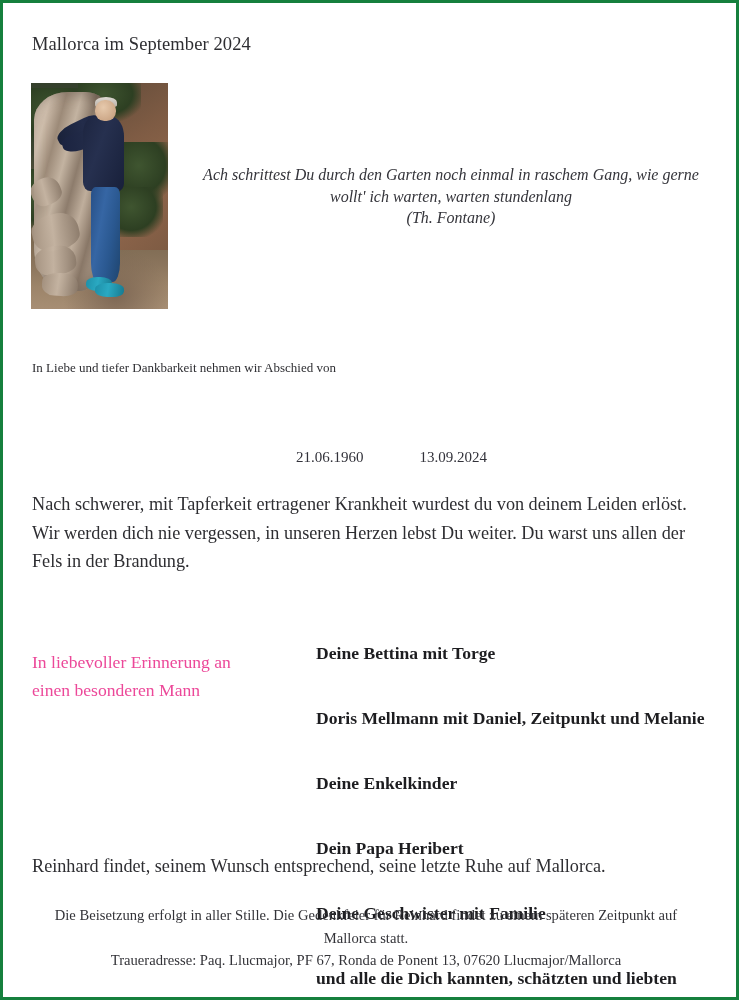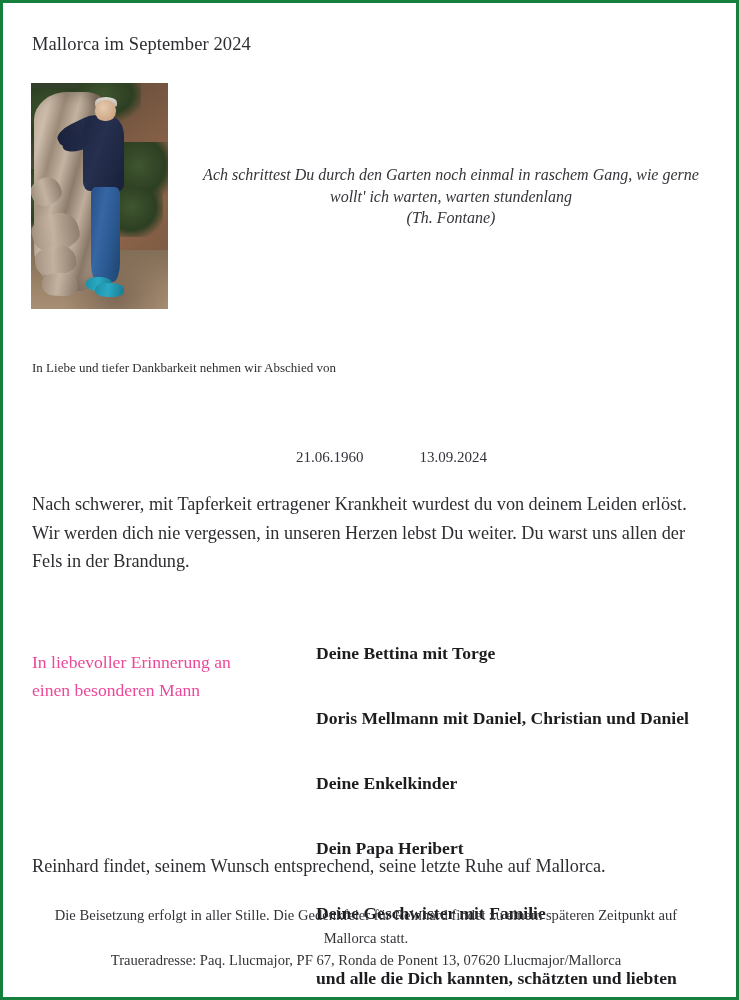--- a/index.html
+++ b/index.html
@@ -337,21 +337,21 @@
 
     <div class="tribute">Nach schwerer, mit Tapferkeit ertragener Krankheit wurdest du von deinem Leiden erlöst. Wir werden dich nie vergessen, in unseren Herzen lebst Du weiter. Du warst uns allen der Fels in der Brandung.</div>
 
     <div class="mourners-left">
       <span class="ml-line">In liebevoller Erinnerung an</span>
       <span class="ml-line">einen besonderen Mann</span>
     </div>
 
     <div class="mourners-right">
       <span class="mourner">Deine Bettina mit Torge</span>
-      <span class="mourner">Doris Mellmann mit Daniel, Christian und Daniel</span>
+      <span class="mourner">Doris Mellmann mit Daniel, Zeitpunkt und Melanie</span>
       <span class="mourner">Deine Enkelkinder</span>
       <span class="mourner">Dein Papa Heribert</span>
       <span class="mourner">Deine Geschwister mit Familie</span>
       <span class="mourner">und alle die Dich kannten, schätzten und liebten</span>
     </div>
 
     <div class="closing">Reinhard findet, seinem Wunsch entsprechend, seine letzte Ruhe auf Mallorca.</div>
 
     <div class="footnotes">
       <span class="fn-block">Die Beisetzung erfolgt in aller Stille. Die Gedenkfeier für Reinhard findet zu einem späteren Zeitpunkt auf Mallorca statt.</span>

